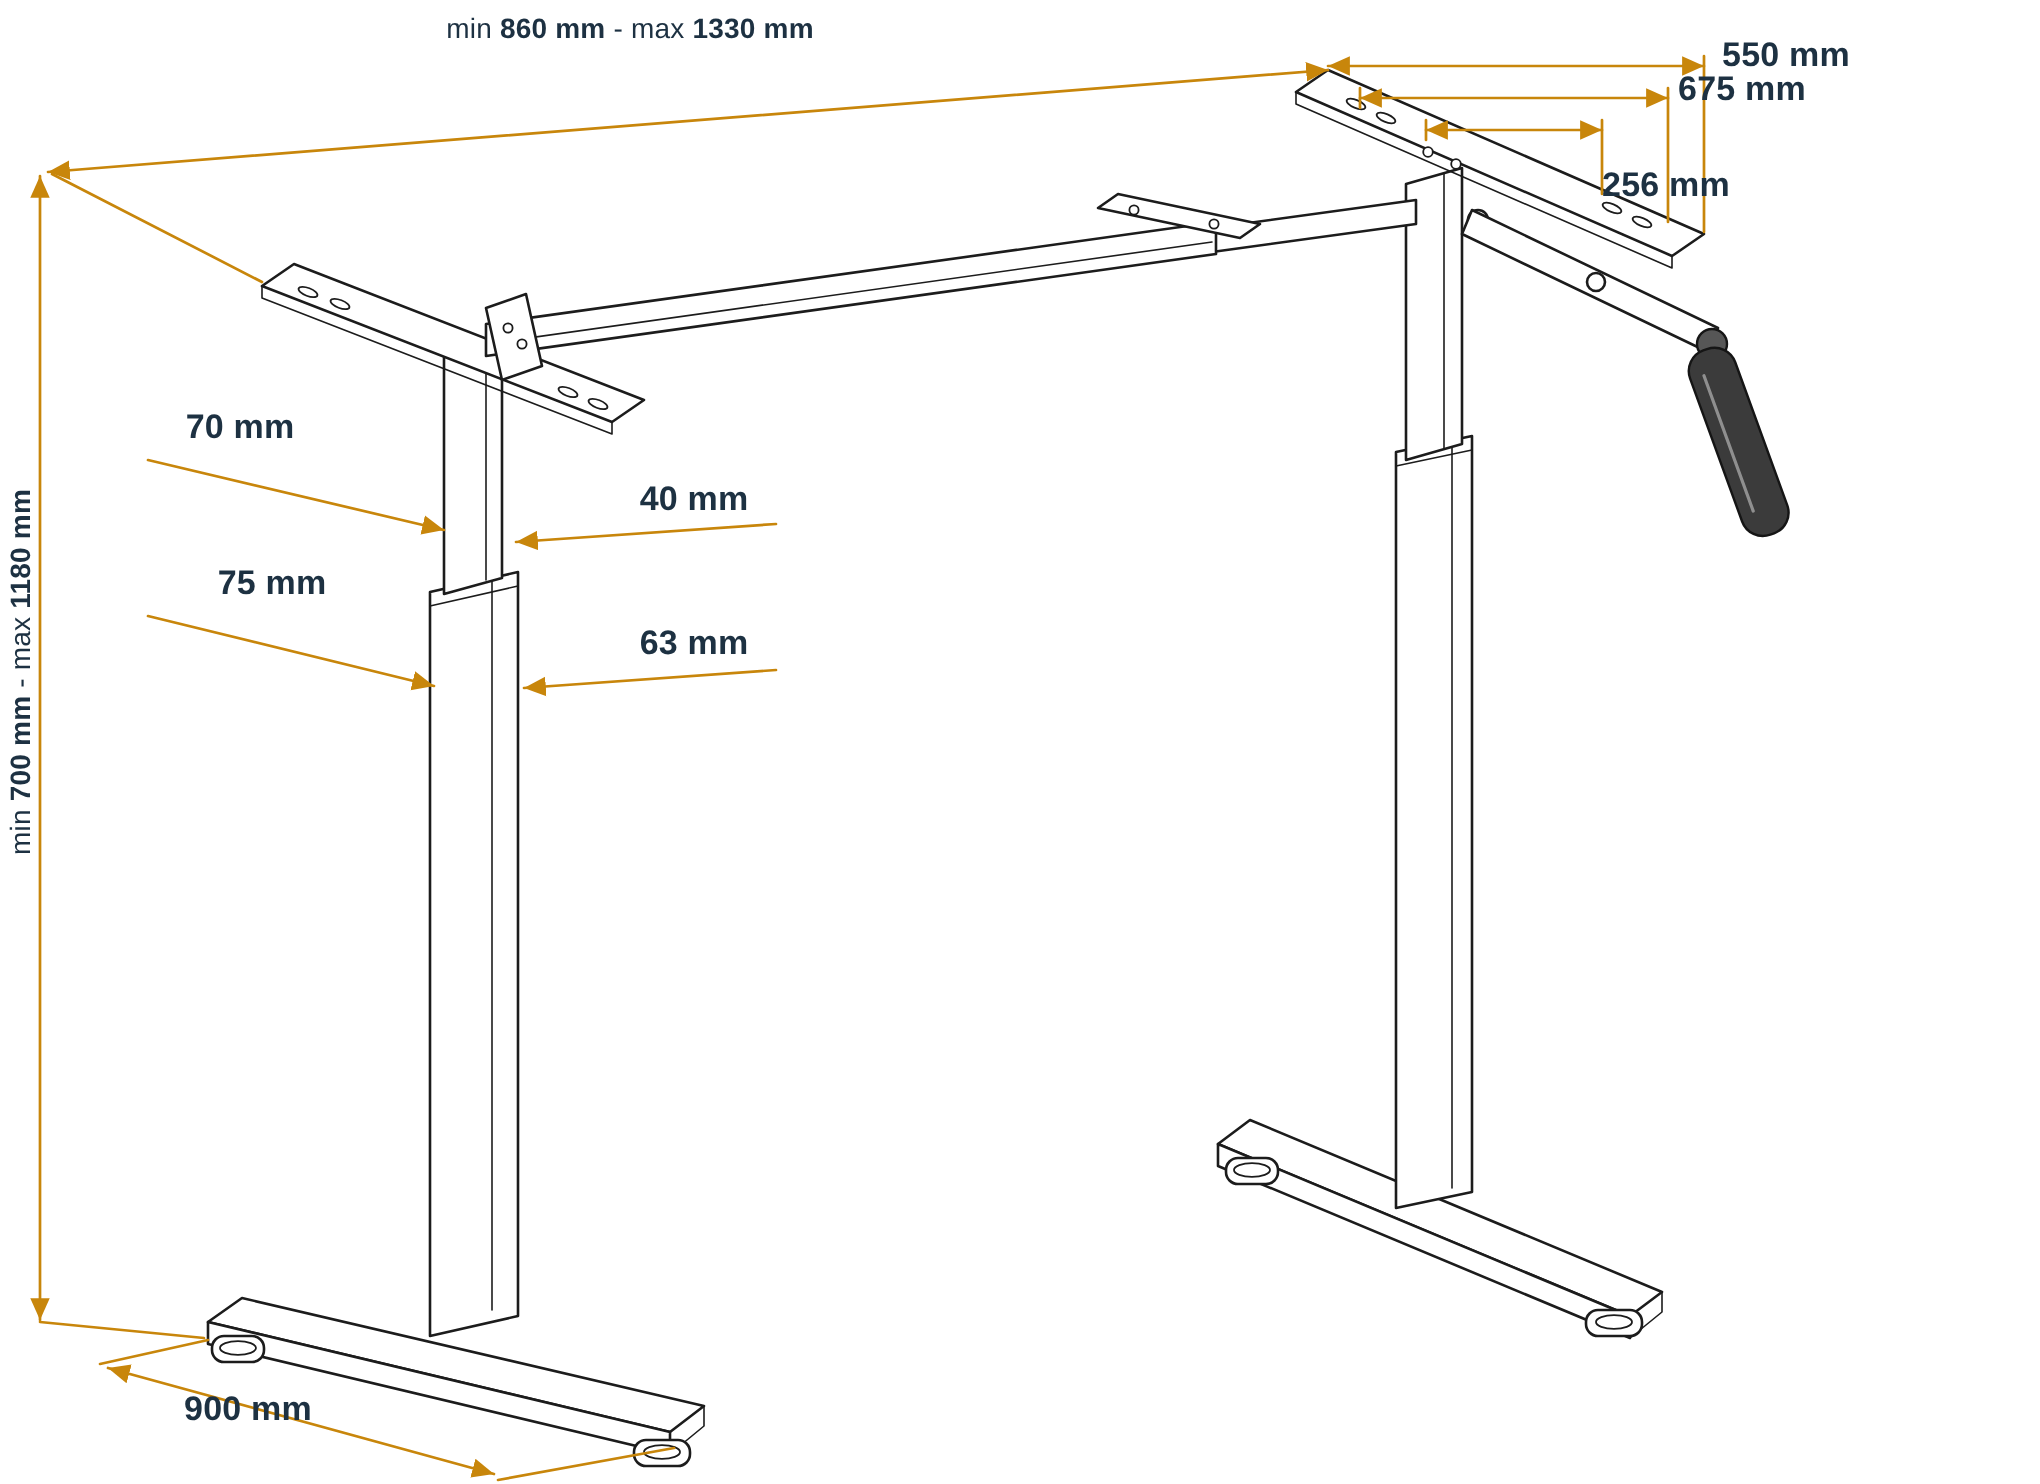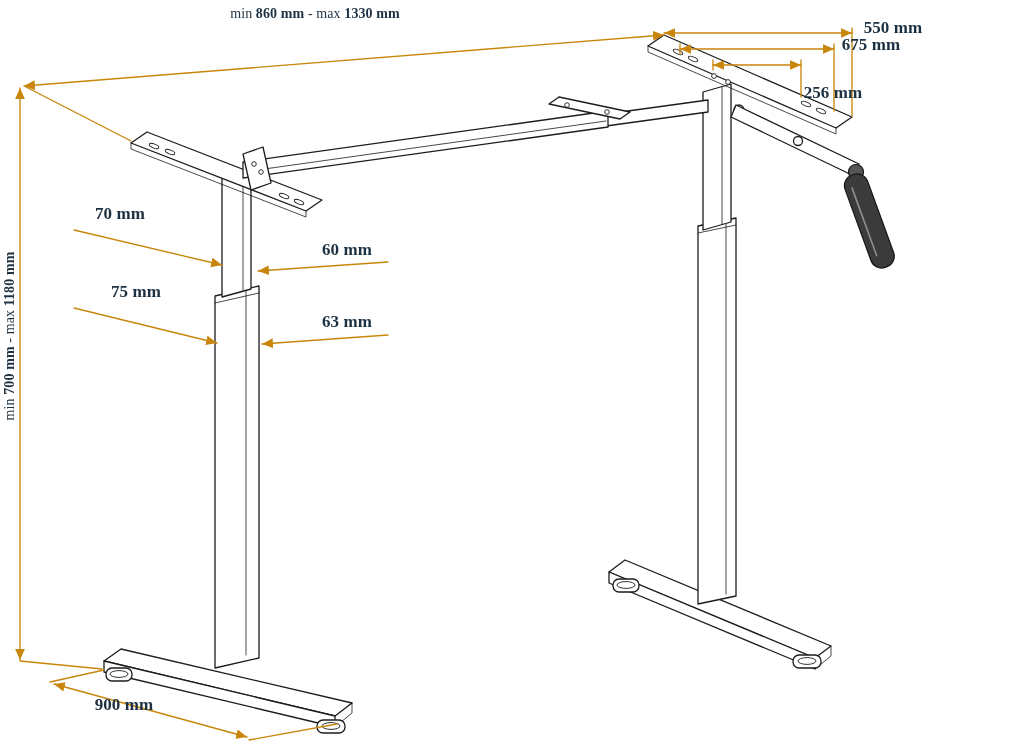--- a/index.html
+++ b/index.html
@@ -3,21 +3,21 @@
 <meta charset="utf-8">
 <style>
   :root{
     --dimension-line:#C8860B;
     --drawing-line:#1C1C1C;
     --label-text:#1D3142;
   }
   html,body{margin:0;padding:0;background:#ffffff;}
   .canvas{
     position:relative;width:1012px;height:742px;background:#fff;overflow:hidden;
-    font-family:Liberation Serif, serif;
+    font-family:Liberation Sans, sans-serif;
   }
   .drawing{position:absolute;left:0;top:0;}
   
   .face{fill:#ffffff;stroke:var(--drawing-line);stroke-width:1.3;stroke-linejoin:round;stroke-linecap:round;}
   .edge{fill:none;stroke:var(--drawing-line);stroke-width:1.3;stroke-linejoin:round;stroke-linecap:round;}
   .thin{stroke-width:0.8;}
   .hole{fill:#ffffff;stroke:var(--drawing-line);stroke-width:0.9;}
   .dark{fill:#3b3b3b;stroke:#151515;stroke-width:1.2;}
   .cap{fill:#565656;stroke:#151515;stroke-width:1.2;}
   .hl{stroke:#8f8f8f;stroke-width:1.6;fill:none;stroke-linecap:round;}
@@ -166,19 +166,19 @@
     <span>-</span>
     <span>max</span>
     <b>1180 mm</b>
   </div>
 
   <div class="dim-label" style="left:893px;top:28px;">550 mm</div>
   <div class="dim-label" style="left:871px;top:45px;">675 mm</div>
   <div class="dim-label" style="left:833px;top:61px;margin-top:32px;">256 mm</div>
 
   <div class="dim-label" style="left:120px;top:214px;">70 mm</div>
-  <div class="dim-label" style="left:347px;top:250px;">60 mm</div>
+  <div class="dim-label" style="left:347px;top:250px;">40 mm</div>
   <div class="dim-label" style="left:136px;top:292px;">75 mm</div>
   <div class="dim-label" style="left:347px;top:322px;">63 mm</div>
 
   <div class="dim-label" style="left:124px;top:705px;">900 mm</div>
 
 </div>
 
 </body></html>

